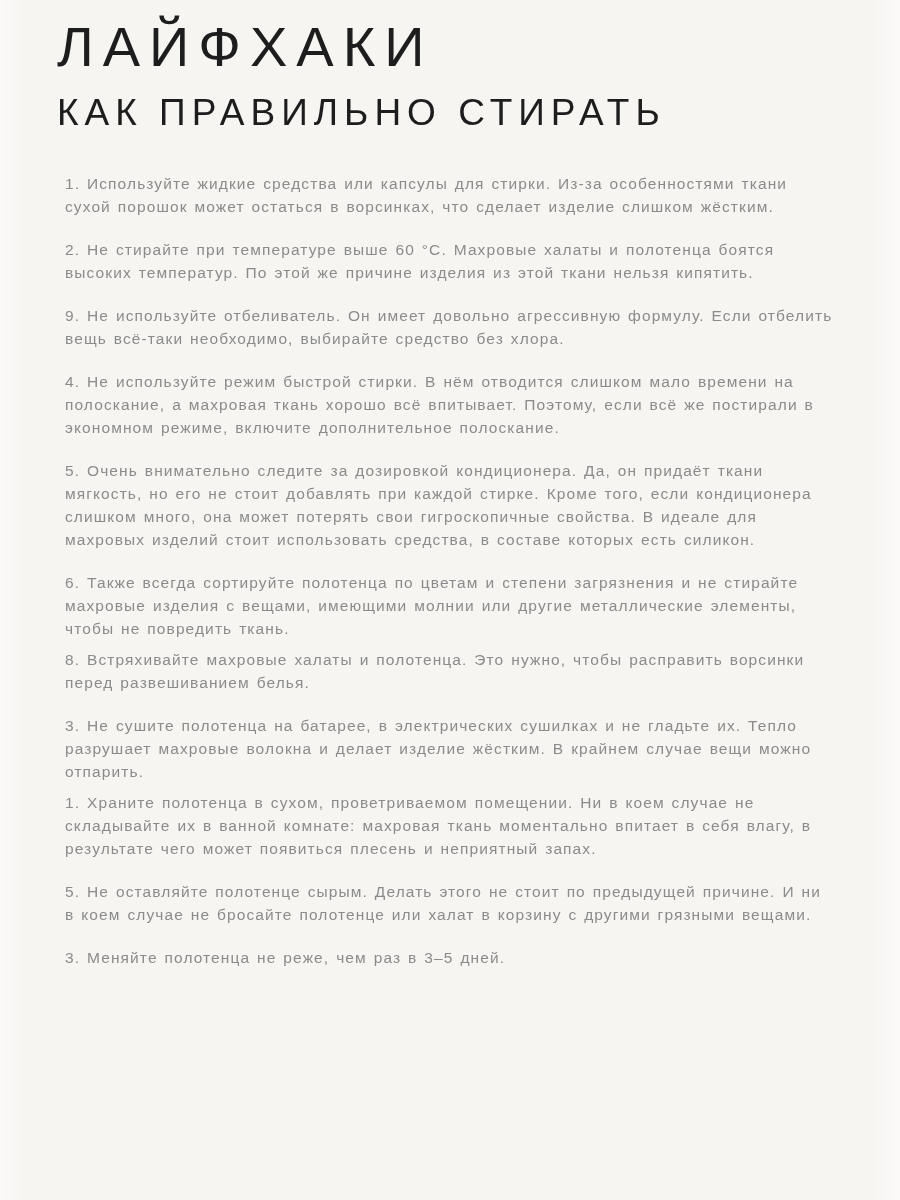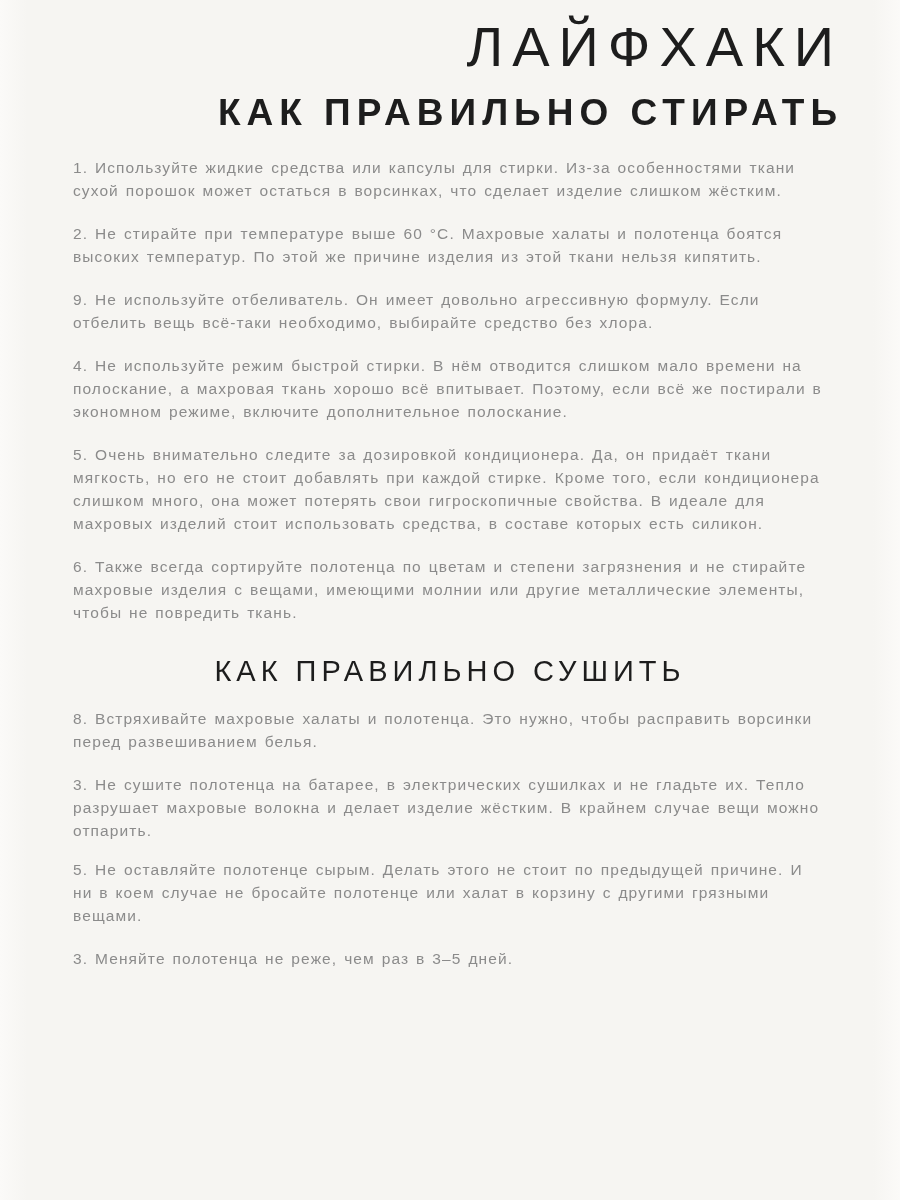--- a/index.html
+++ b/index.html
@@ -14,41 +14,41 @@
     overflow: hidden;
   }
   .page {
     box-sizing: border-box;
     width: 900px;
     height: 1200px;
     padding: 16px 57px 20px 57px;
     background: linear-gradient(90deg, #fbfaf8 0%, #f6f5f2 3%, #f6f5f2 97%, #fbfaf8 100%);
   }
   .doc-header {
-    text-align: right;
-    margin-bottom: 22px;
+    text-align: left;
+    margin-bottom: 38px;
   }
   h1.page-title {
     margin: 0 0 14px 0;
     font-size: 56px;
     font-weight: 500;
     letter-spacing: 9px;
     color: #1d1d1d;
     line-height: 1.1;
   }
   h2.page-subtitle {
     margin: 0;
     font-size: 37px;
-    font-weight: 700;
+    font-weight: 400;
     letter-spacing: 6px;
     color: #1d1d1d;
     line-height: 1.15;
   }
   .tips-section {
-    margin: 16px;
+    margin: 8px;
   }
   h3.section-heading {
     margin: 30px 0 18px 0;
     text-align: center;
     font-size: 29px;
     font-weight: 500;
     letter-spacing: 5px;
     color: #1d1d1d;
     line-height: 1.2;
   }
@@ -78,23 +78,23 @@
   <section class="tips-section">
     <p class="tip">1. Используйте жидкие средства или капсулы для стирки. Из-за особенностями ткани сухой порошок может остаться в ворсинках, что сделает изделие слишком жёстким.</p>
     <p class="tip">2. Не стирайте при температуре выше 60 °C. Махровые халаты и полотенца боятся высоких температур. По этой же причине изделия из этой ткани нельзя кипятить.</p>
     <p class="tip">9. Не используйте отбеливатель. Он имеет довольно агрессивную формулу. Если отбелить вещь всё-таки необходимо, выбирайте средство без хлора.</p>
     <p class="tip">4. Не используйте режим быстрой стирки. В нём отводится слишком мало времени на полоскание, а махровая ткань хорошо всё впитывает. Поэтому, если всё же постирали в экономном режиме, включите дополнительное полоскание.</p>
     <p class="tip">5. Очень внимательно следите за дозировкой кондиционера. Да, он придаёт ткани мягкость, но его не стоит добавлять при каждой стирке. Кроме того, если кондиционера слишком много, она может потерять свои гигроскопичные свойства. В идеале для махровых изделий стоит использовать средства, в составе которых есть силикон.</p>
     <p class="tip">6. Также всегда сортируйте полотенца по цветам и степени загрязнения и не стирайте махровые изделия с вещами, имеющими молнии или другие металлические элементы, чтобы не повредить ткань.</p>
   </section>
 
   <section class="tips-section">
-    <h3 class="section-heading">КАК ПРАВИЛЬНО СУШИТЬ</h3>
     <p class="tip">8. Встряхивайте махровые халаты и полотенца. Это нужно, чтобы расправить ворсинки перед развешиванием белья.</p>
     <p class="tip">3. Не сушите полотенца на батарее, в электрических сушилках и не гладьте их. Тепло разрушает махровые волокна и делает изделие жёстким. В крайнем случае вещи можно отпарить.</p>
   </section>
 
   <section class="tips-section">
+    <p class="tip">1. Храните полотенца в сухом, проветриваемом помещении. Ни в коем случае не складывайте их в ванной комнате: махровая ткань моментально впитает в себя влагу, в результате чего может появиться плесень и неприятный запах.</p>
     <p class="tip">5. Не оставляйте полотенце сырым. Делать этого не стоит по предыдущей причине. И ни в коем случае не бросайте полотенце или халат в корзину с другими грязными вещами.</p>
     <p class="tip">3. Меняйте полотенца не реже, чем раз в 3–5 дней.</p>
   </section>
 
 </div>
 
 </body></html>

